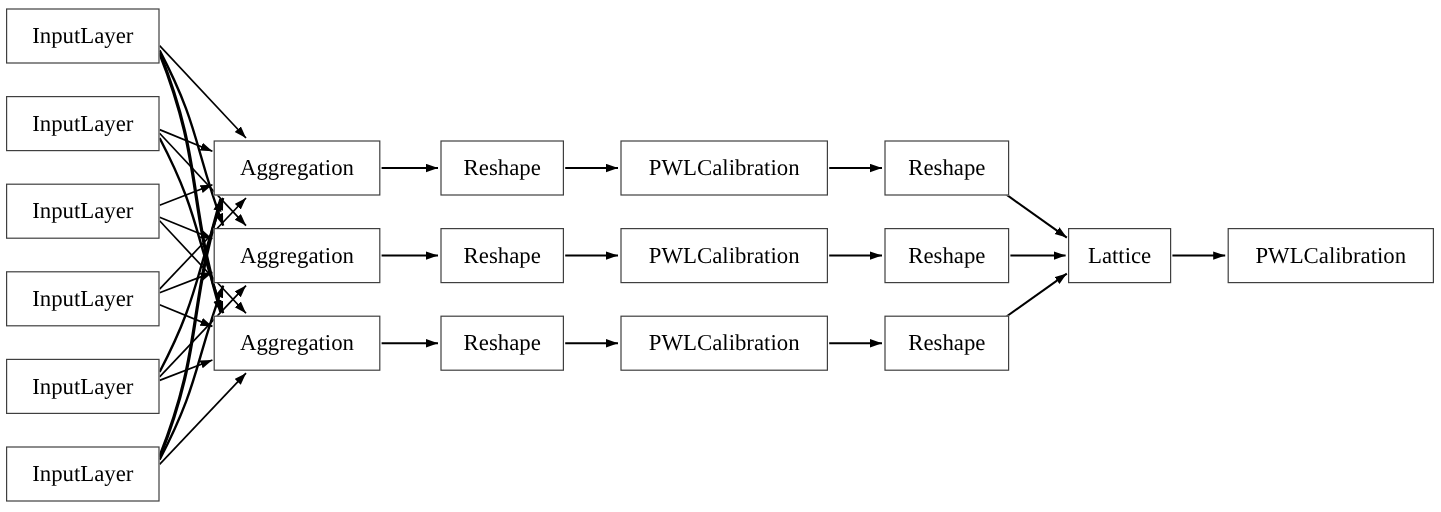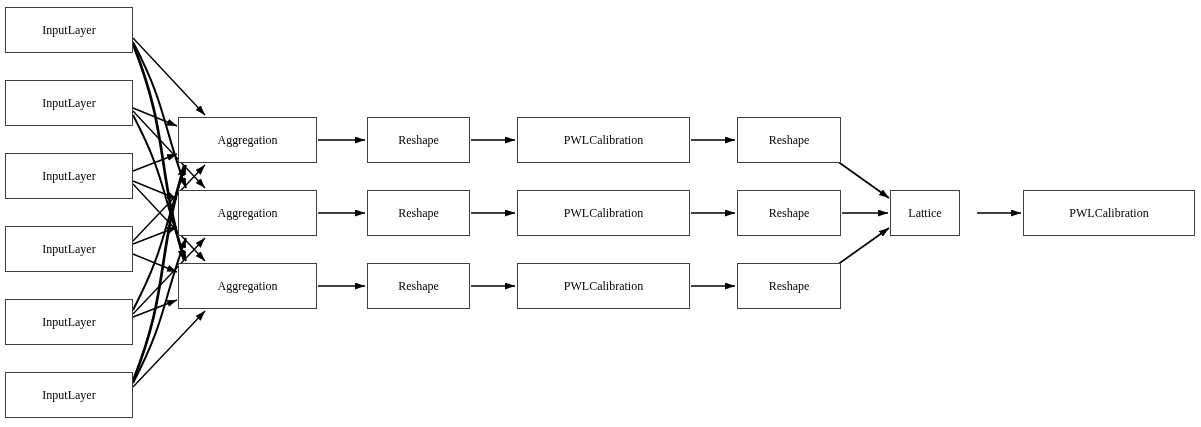--- a/index.html
+++ b/index.html
@@ -20,21 +20,21 @@
     left: 0;
     top: 0;
   }
   .node {
     position: absolute;
     box-sizing: border-box;
     background: #ffffff;
     display: flex;
     align-items: center;
     justify-content: center;
-    font-size: 12px;
+    font-size: 19px;
     line-height: 1;
     white-space: nowrap;
     color: #000000;
   }
 </style>
 </head>
 <body>
 
 <div id="canvas">
   <svg id="edges" width="1201" height="427" viewBox="0 0 1201 427">
@@ -89,16 +89,16 @@
       <div class="node" style="left: 178px; top: 263px; width: 139px; height: 46px; border: 1.5px solid rgb(63, 63, 63); background: rgb(255, 255, 255); color: rgb(0, 0, 0);">Aggregation</div>
       <div class="node" style="left: 367px; top: 117px; width: 103px; height: 46px; border: 1.5px solid rgb(63, 63, 63); background: rgb(255, 255, 255); color: rgb(0, 0, 0);">Reshape</div>
       <div class="node" style="left: 367px; top: 190px; width: 103px; height: 46px; border: 1.5px solid rgb(63, 63, 63); background: rgb(255, 255, 255); color: rgb(0, 0, 0);">Reshape</div>
       <div class="node" style="left: 367px; top: 263px; width: 103px; height: 46px; border: 1.5px solid rgb(63, 63, 63); background: rgb(255, 255, 255); color: rgb(0, 0, 0);">Reshape</div>
       <div class="node" style="left: 517px; top: 117px; width: 173px; height: 46px; border: 1.5px solid rgb(63, 63, 63); background: rgb(255, 255, 255); color: rgb(0, 0, 0);">PWLCalibration</div>
       <div class="node" style="left: 517px; top: 190px; width: 173px; height: 46px; border: 1.5px solid rgb(63, 63, 63); background: rgb(255, 255, 255); color: rgb(0, 0, 0);">PWLCalibration</div>
       <div class="node" style="left: 517px; top: 263px; width: 173px; height: 46px; border: 1.5px solid rgb(63, 63, 63); background: rgb(255, 255, 255); color: rgb(0, 0, 0);">PWLCalibration</div>
       <div class="node" style="left: 737px; top: 117px; width: 104px; height: 46px; border: 1.5px solid rgb(63, 63, 63); background: rgb(255, 255, 255); color: rgb(0, 0, 0);">Reshape</div>
       <div class="node" style="left: 737px; top: 190px; width: 104px; height: 46px; border: 1.5px solid rgb(63, 63, 63); background: rgb(255, 255, 255); color: rgb(0, 0, 0);">Reshape</div>
       <div class="node" style="left: 737px; top: 263px; width: 104px; height: 46px; border: 1.5px solid rgb(63, 63, 63); background: rgb(255, 255, 255); color: rgb(0, 0, 0);">Reshape</div>
-      <div class="node" style="left: 890px; top: 190px; width: 70px; height: 46px; border: 1.5px solid rgb(63, 63, 63); background: rgb(255, 255, 255); color: rgb(0, 0, 0);">Lattice</div>
+      <div class="node" style="left: 890px; top: 190px; width: 86px; height: 46px; border: 1.5px solid rgb(63, 63, 63); background: rgb(255, 255, 255); color: rgb(0, 0, 0);">Lattice</div>
       <div class="node" style="left: 1023px; top: 190px; width: 172px; height: 46px; border: 1.5px solid rgb(63, 63, 63); background: rgb(255, 255, 255); color: rgb(0, 0, 0);">PWLCalibration</div>
     </div>
 </div>
 
 </body></html>

